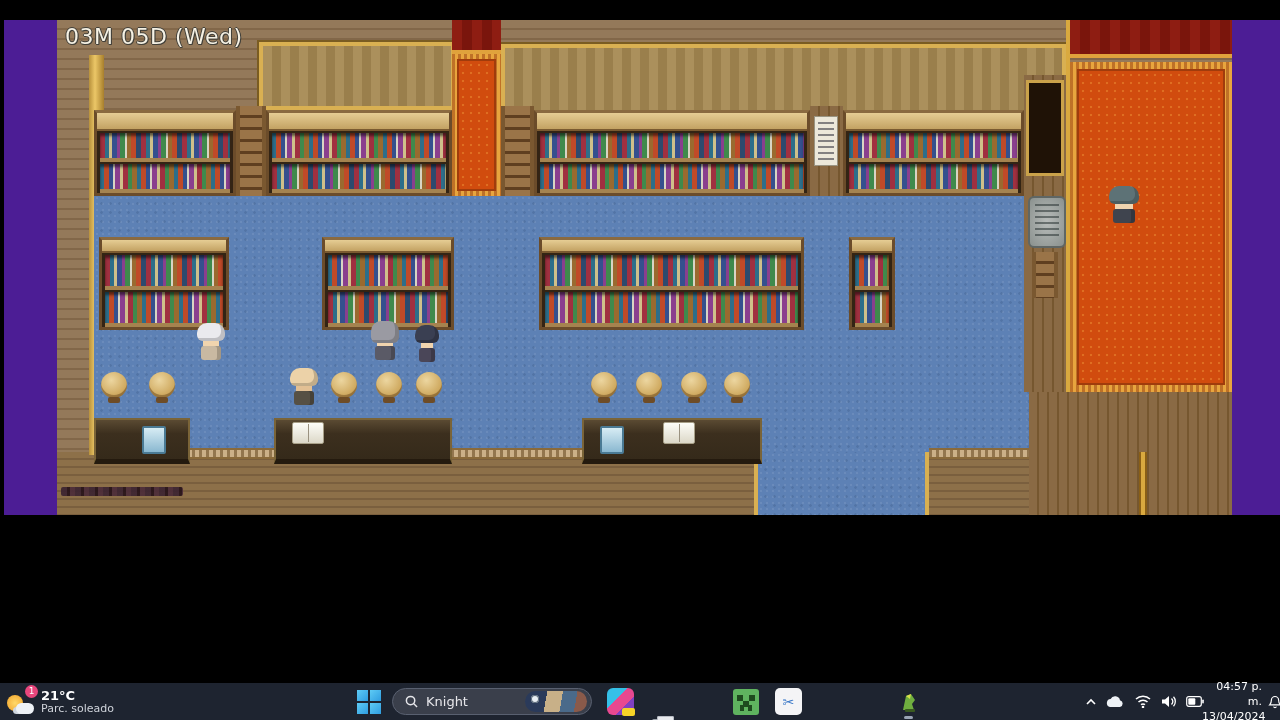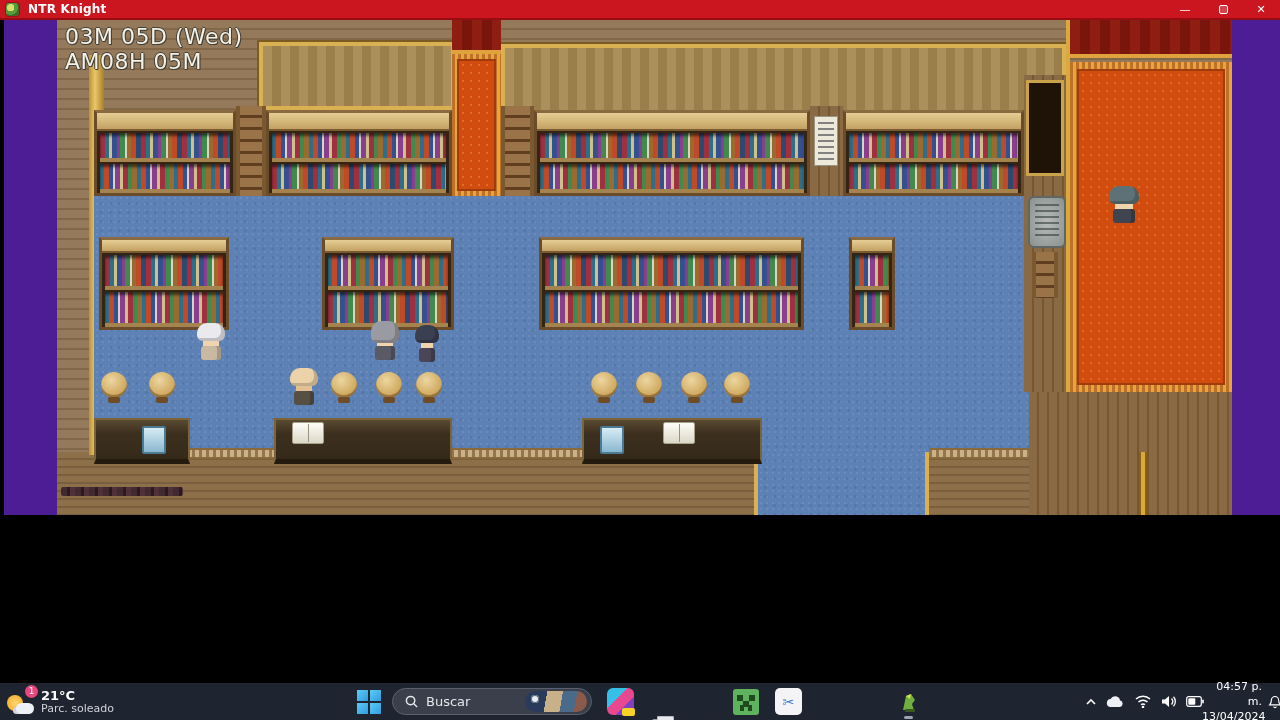--- a/index.html
+++ b/index.html
@@ -108,35 +108,20 @@
   .i-snip{background:#f4f4f6;border-radius:5px;color:#3a78c8;font-size:14px}
   .i-game{background:transparent}
   .trico{width:26px;display:flex;align-items:center;justify-content:center}
   .clock{left:1202px;width:60px;color:#fff;font-size:11px;line-height:15px;text-align:right;display:flex;flex-direction:column;justify-content:center}
 </style>
 </head>
 <body>
 
 <div class="screen">
 
-  <div class="titlebar">
-    <div class="appicon"></div>
-    <div class="apptitle">NTR Knight</div>
-    <div class="wbtns">
-      <div class="wbtn">
-          <span>—</span>
-        </div>
-      <div class="wbtn">
-          <span class="maxglyph"></span>
-        </div>
-      <div class="wbtn">
-          <span>✕</span>
-        </div>
-    </div>
-  </div>
 
   <div class="gamearea">
     <div class="gc">
 
       <div class="abs floor" style="left:0;top:432px;width:1175px;height:231px"></div>
       <div class="abs floor" style="left:972px;top:372px;width:203px;height:60px"></div>
 
       <div class="abs panel" style="left:202px;top:22px;width:196px;height:68px"></div>
       <div class="abs panel" style="left:444px;top:24px;width:565px;height:106px"></div>
       <div class="abs gpillar" style="left:32px;top:35px;width:15px;height:400px"></div>
@@ -281,21 +266,20 @@
       </div>
       <div class="abs emote" style="left:605px;top:536px;width:9px;height:9px"></div>
       <div class="sp" style="left:1052px;top:166px;width:30px">
         <div class="hr" style="background:#5d7276"></div>
           <div class="fc"></div>
           <div class="bd" style="background:#3f444e"></div>
       </div>
 
       <div class="hud" style="left:8px;top:4px">
         <div>03M 05D (Wed)</div>
-        <div>AM08H 05M</div>
       </div>
 
     </div>
   </div>
 
   <div class="taskbar">
 
     <div class="tb weather">
       <div class="wicon">
         <div class="sun"></div>
@@ -313,21 +297,21 @@
         <i></i>
         <i></i>
         <i></i>
       </div>
 
     <div class="tb search">
       <svg width="13" height="13" viewBox="0 0 14 14">
           <circle cx="6" cy="6" r="4.5" fill="none" stroke="#e6e6ea" stroke-width="1.6"></circle>
           <line x1="9.5" y1="9.5" x2="13" y2="13" stroke="#e6e6ea" stroke-width="1.6"></line>
         </svg>
-      <span class="ph">Buscar</span>
+      <span class="ph">Knight</span>
       <div class="spimg"></div>
     </div>
 
     <div class="tb tico i-psd" style="left:607px"></div>
     <div class="tb tico i-layers" style="left:649px"></div>
 
     <div class="tb tico" style="left:732px">
       <svg width="26" height="26" viewBox="0 0 26 26">
         <rect width="26" height="26" rx="3" fill="#5fb35f"></rect>
         <rect x="4" y="6" width="6" height="6" fill="#1e4a1e"></rect>

